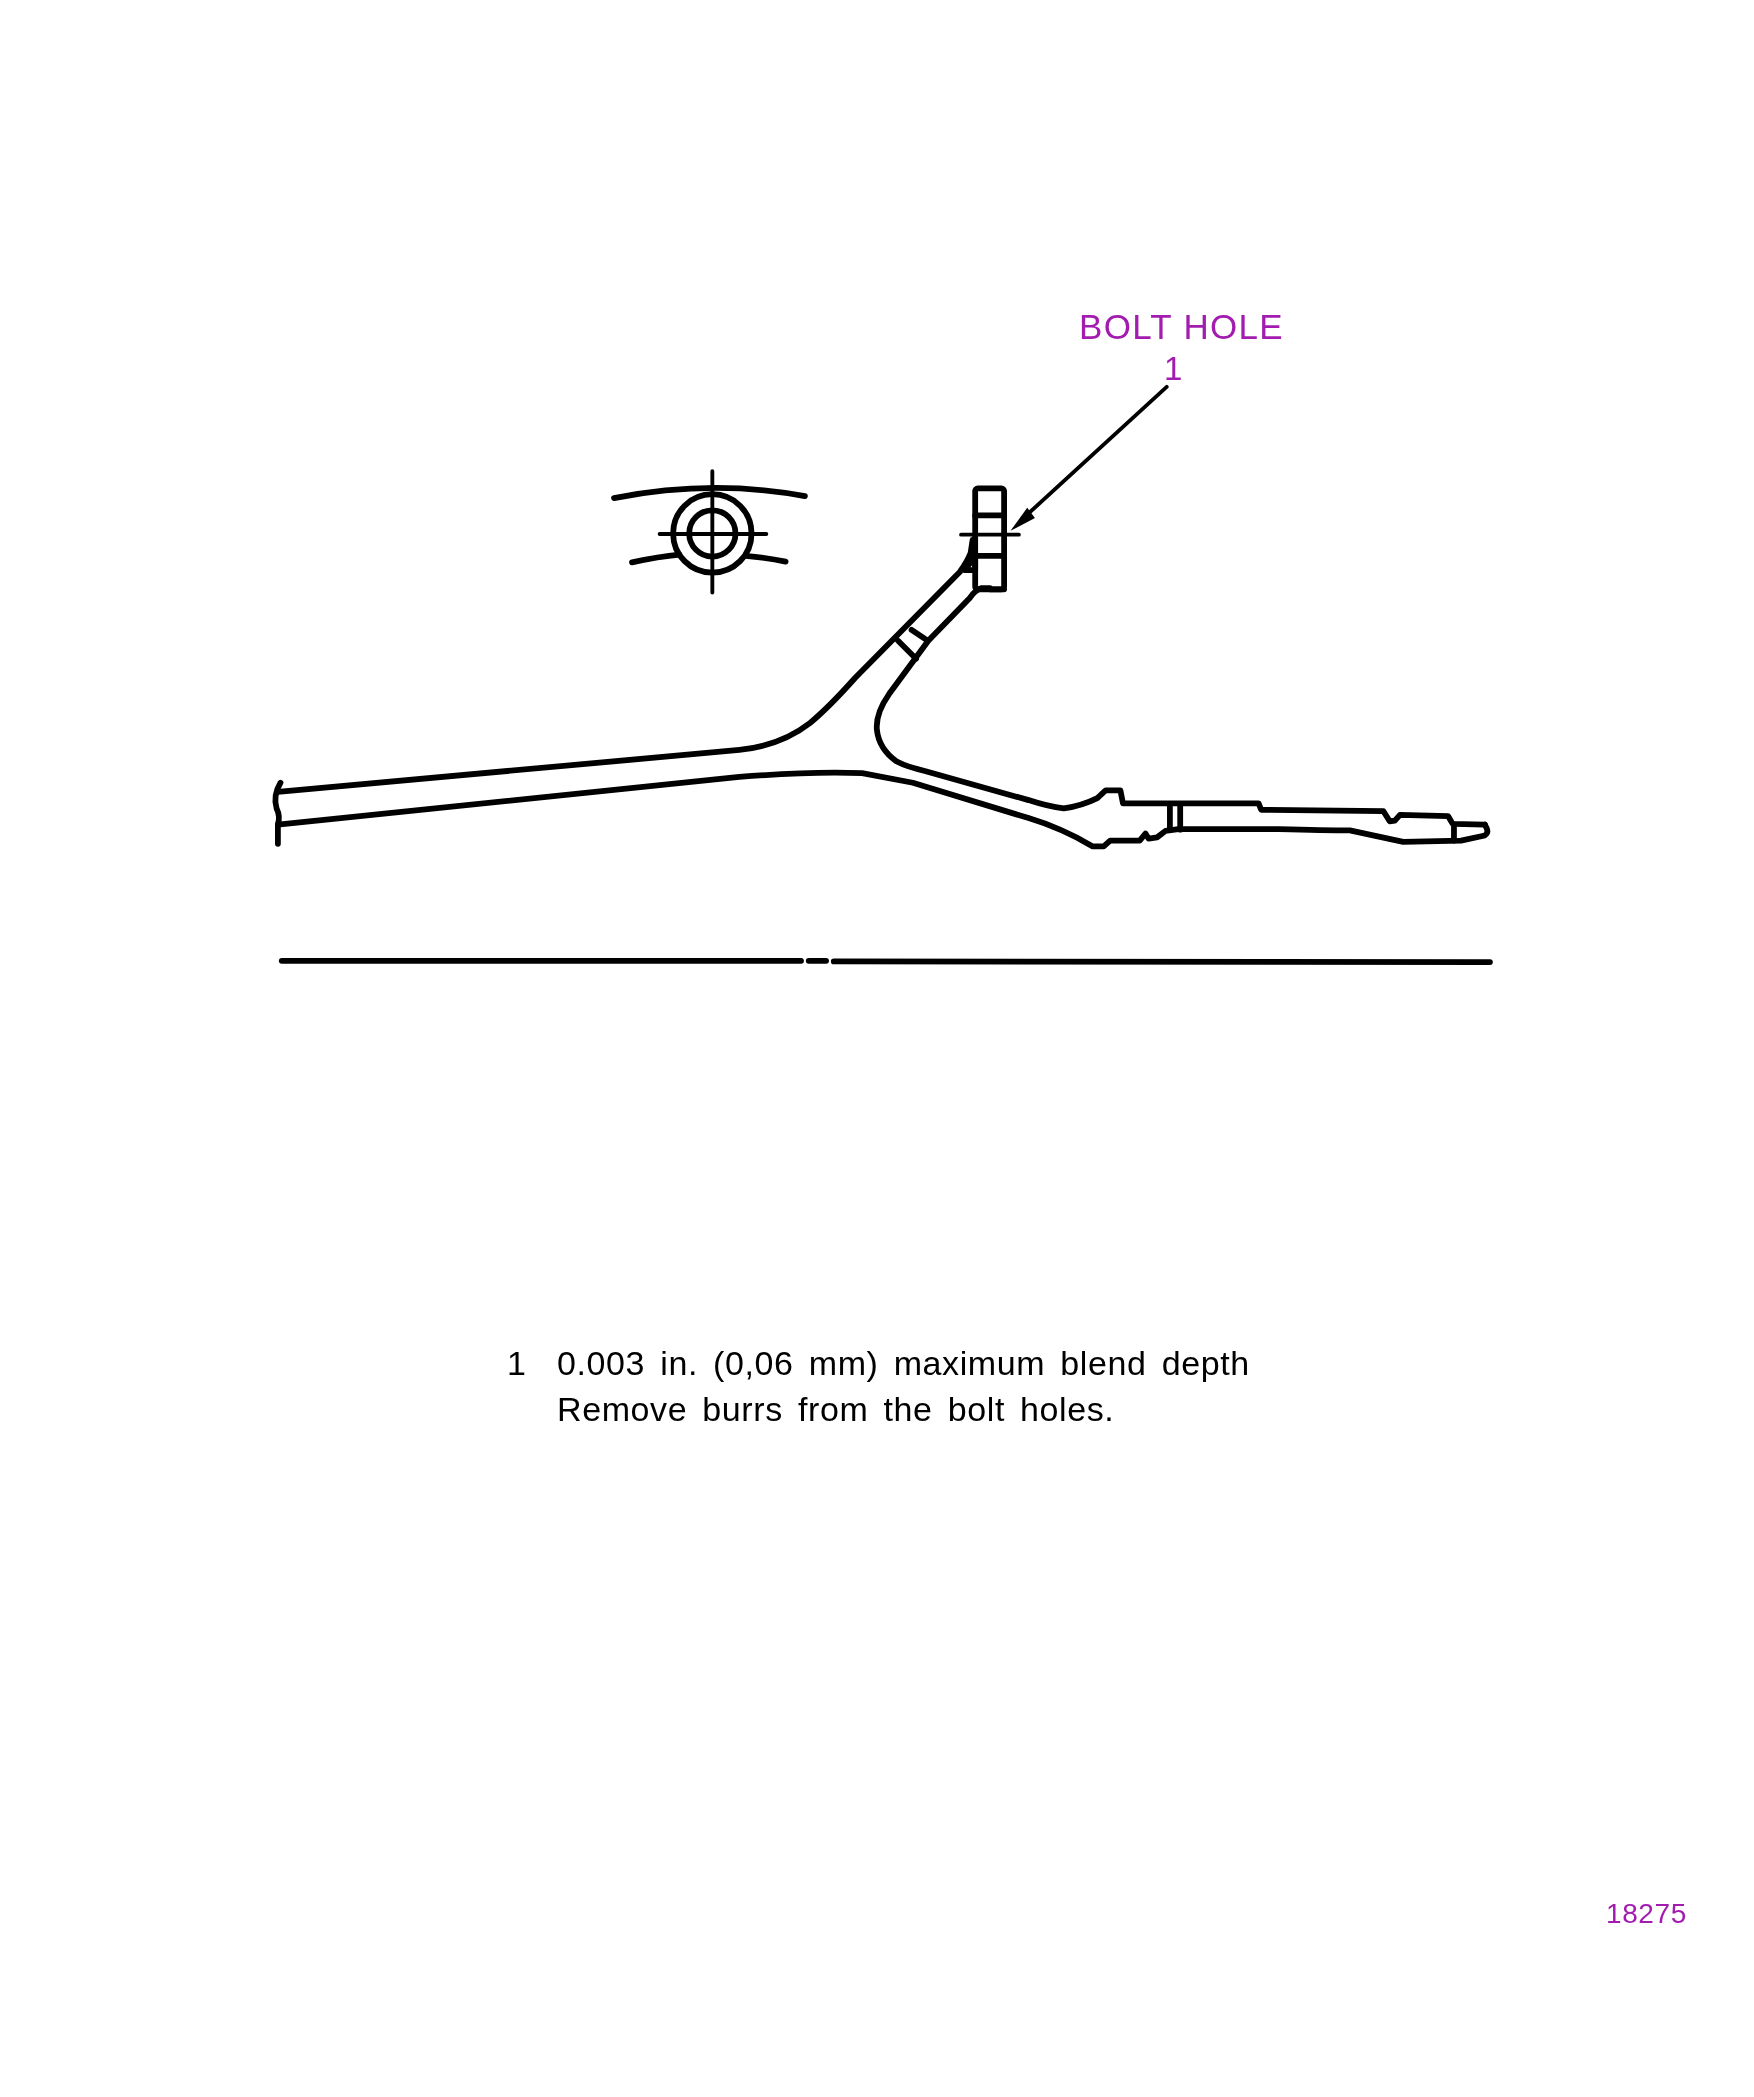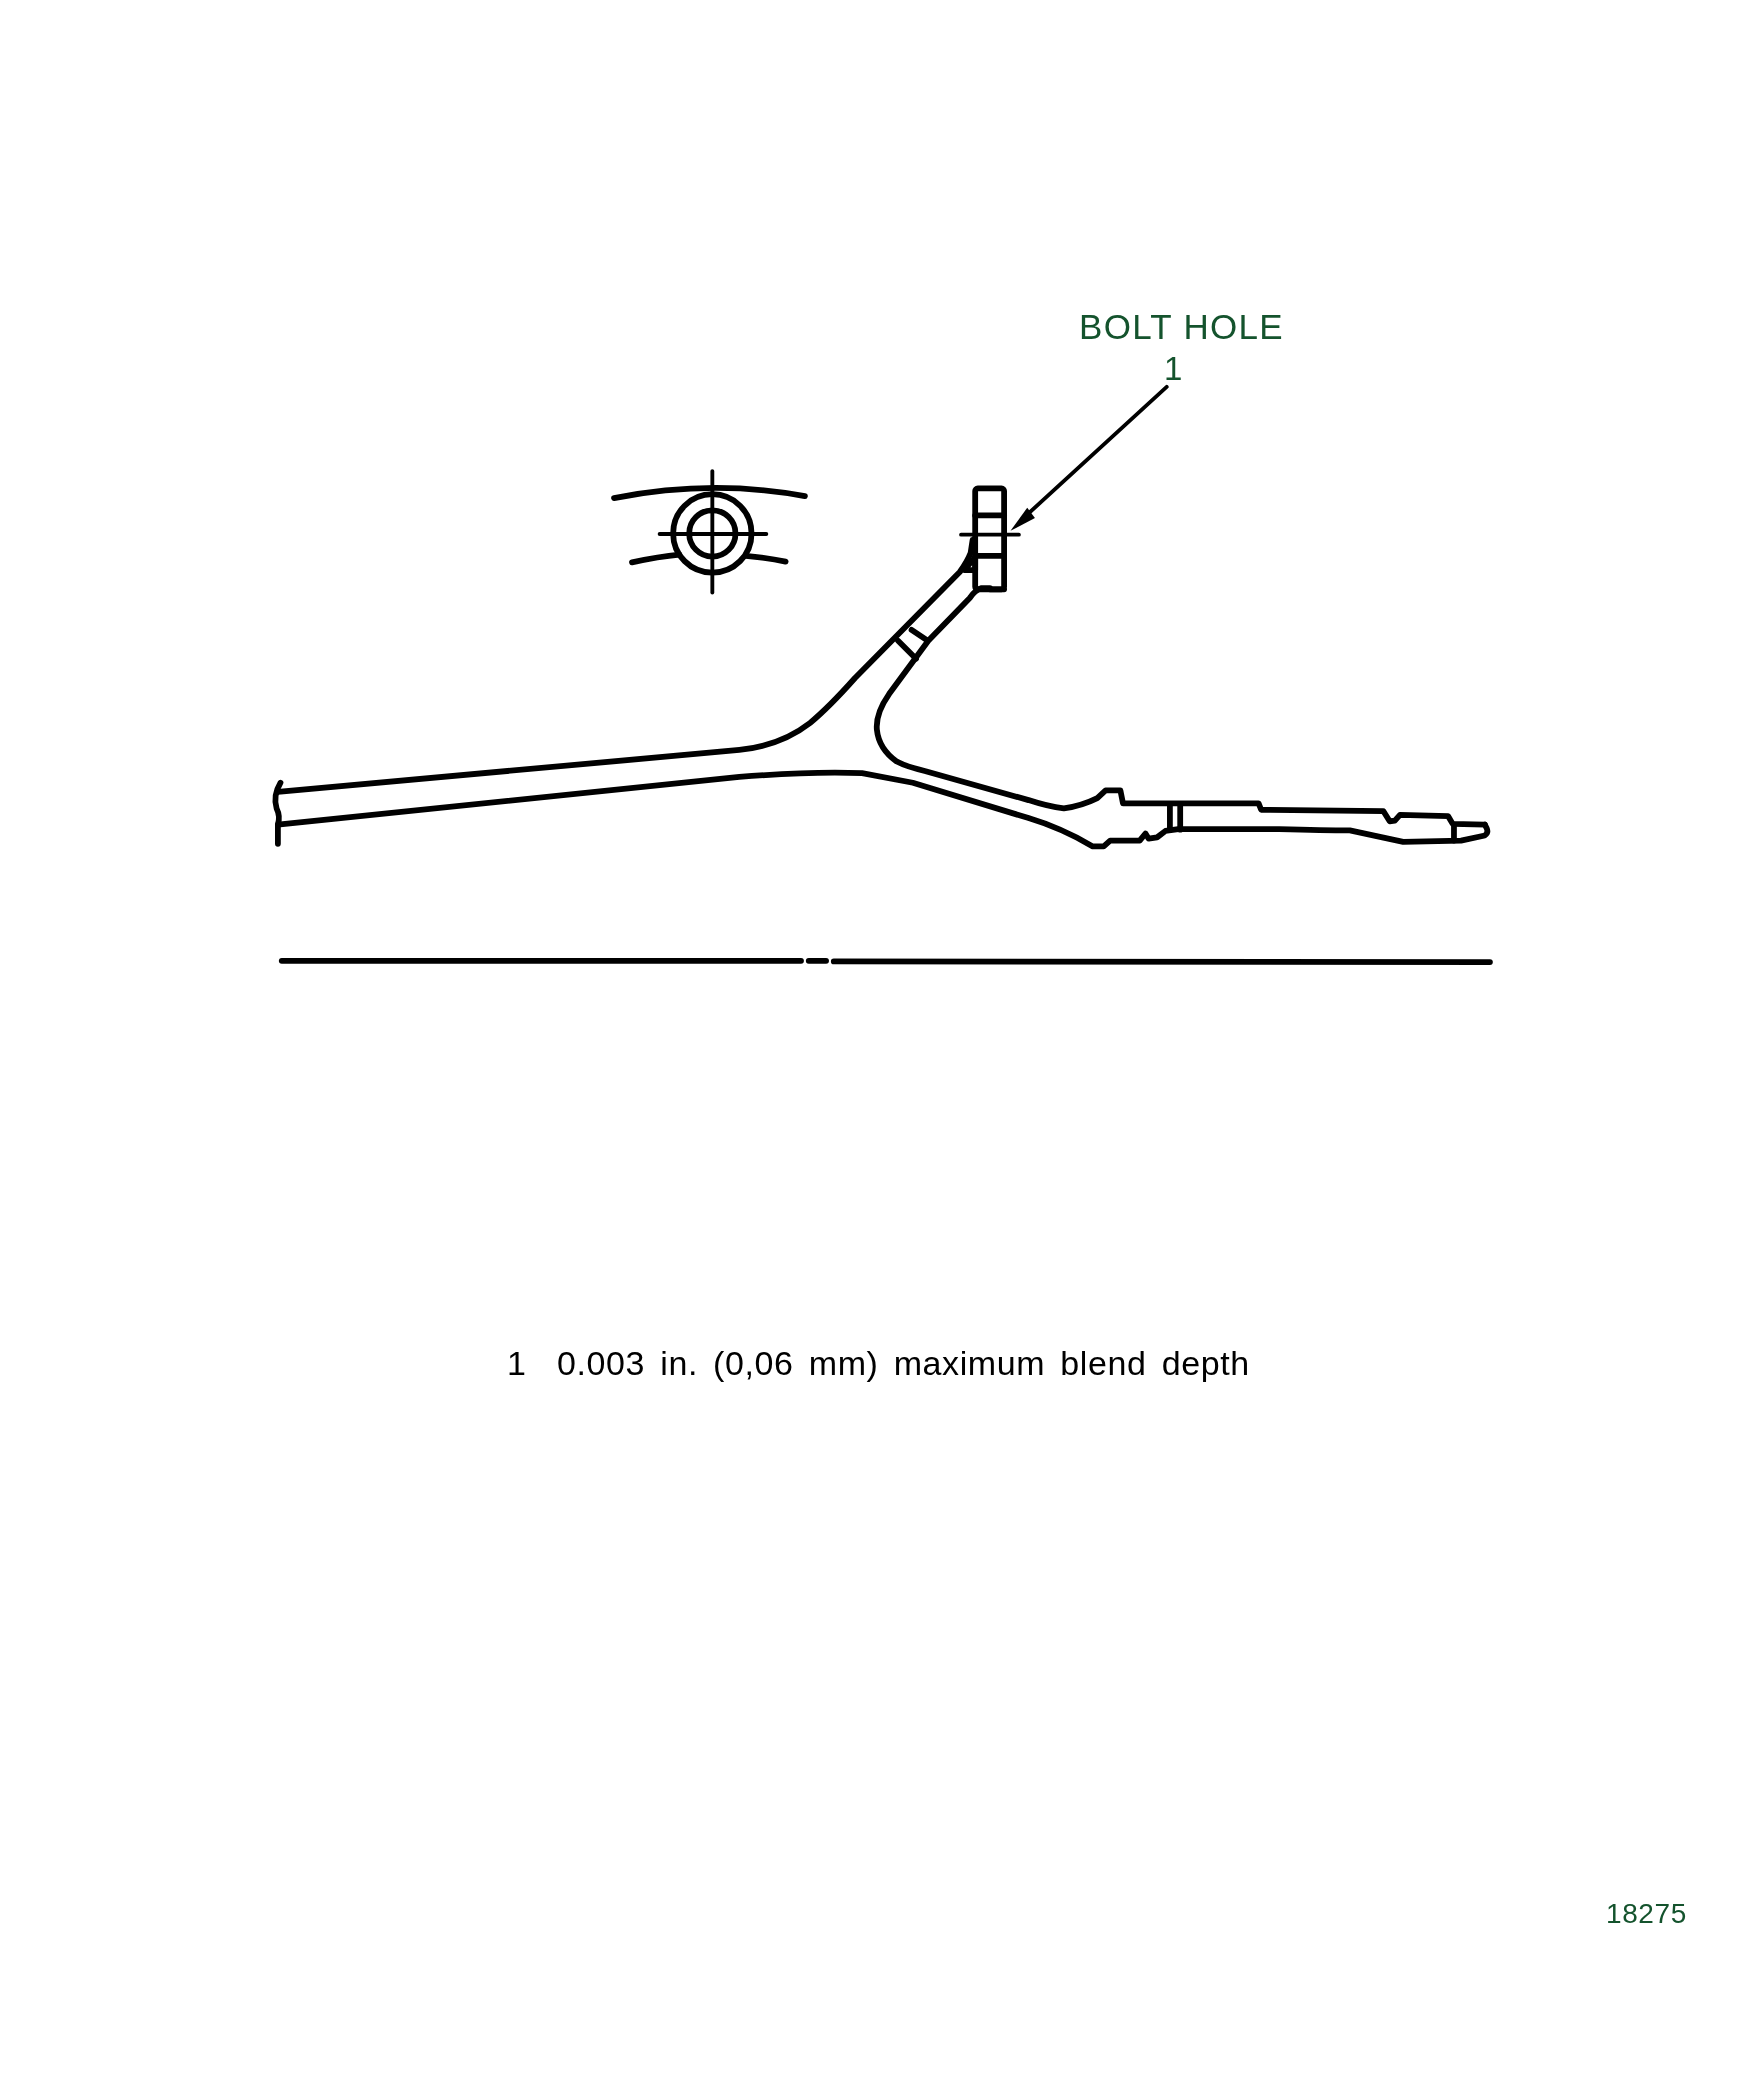--- a/index.html
+++ b/index.html
@@ -32,21 +32,21 @@
     .thin {
       fill: none;
       stroke: #000000;
       stroke-width: 6;
       stroke-linecap: round;
     }
     .label {
       position: absolute;
       white-space: nowrap;
       line-height: 1;
-      color: #14532d;
+      color: #a21caf;
     }
     #bolt-hole-label {
       left: 1079px;
       top: 309px;
       font-size: 35px;
       letter-spacing: 1.3px;
     }
     #callout-number {
       left: 1164px;
       top: 352px;
@@ -135,17 +135,18 @@
 
 <div id="callout-number" class="label">1</div>
 
 <div id="caption">
   <div class="row">
     <span class="num">1</span>
     <span>0.003 in. (0,06 mm) maximum blend depth</span>
   </div>
   <div class="row">
     <span class="num"></span>
+    <span>Remove burrs from the bolt holes.</span>
   </div>
 </div>
 
 <div id="figure-number" class="label">18275</div>
 
 
 </body></html>

